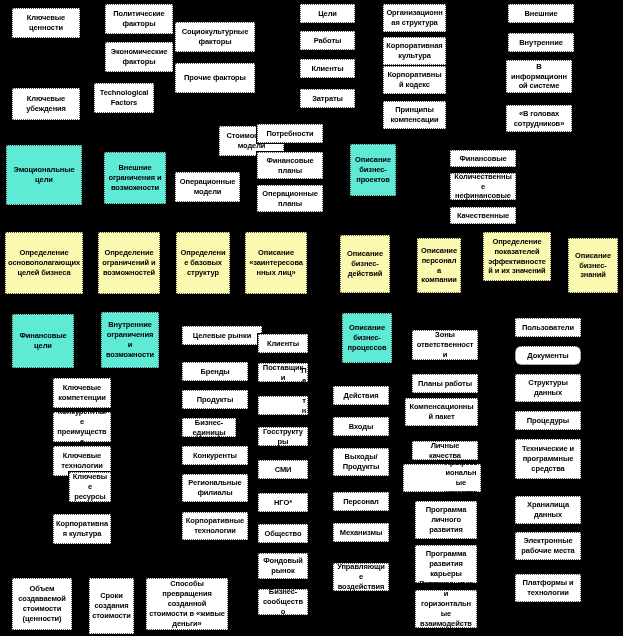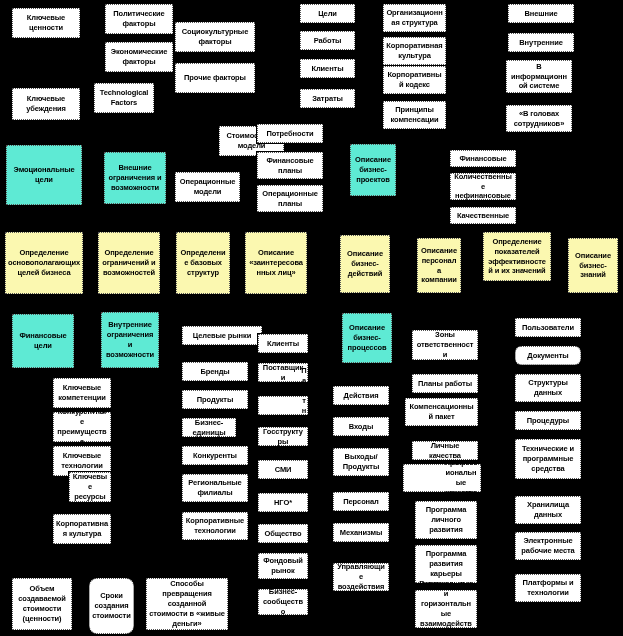--- a/index.html
+++ b/index.html
@@ -121,15 +121,15 @@
     <div class="box white" style="left: 415px; top: 590px; width: 62px; height: 38px;">Вертикальные и горизонтальные взаимодействия</div>
     <div class="box white" style="left: 515px; top: 318px; width: 66px; height: 19px;">Пользователи</div>
     <div class="box white" style="left: 515px; top: 346px; width: 66px; height: 19px; border-radius: 6px;">Документы</div>
     <div class="box white" style="left: 515px; top: 374px; width: 66px; height: 28px;">Структуры данных</div>
     <div class="box white" style="left: 515px; top: 411px; width: 66px; height: 19px;">Процедуры</div>
     <div class="box white" style="left: 515px; top: 439px; width: 66px; height: 40px;">Технические и программные средства</div>
     <div class="box white" style="left: 515px; top: 496px; width: 66px; height: 28px;">Хранилища данных</div>
     <div class="box white" style="left: 515px; top: 532px; width: 66px; height: 28px;">Электронные рабочие места</div>
     <div class="box white" style="left: 515px; top: 574px; width: 66px; height: 28px;">Платформы и технологии</div>
     <div class="box white" style="left: 12px; top: 578px; width: 60px; height: 52px;">Объем создаваемой стоимости (ценности)</div>
-    <div class="box white" style="left: 89px; top: 578px; width: 45px; height: 56px; border-radius: 8px;">Сроки создания стоимости</div>
+    <div class="box white" style="left: 89px; top: 578px; width: 45px; height: 56px;">Сроки создания стоимости</div>
     <div class="box white" style="left: 146px; top: 578px; width: 82px; height: 52px;">Способы превращения созданной стоимости в «живые деньги»</div>
   </div>
 
 </body></html>

